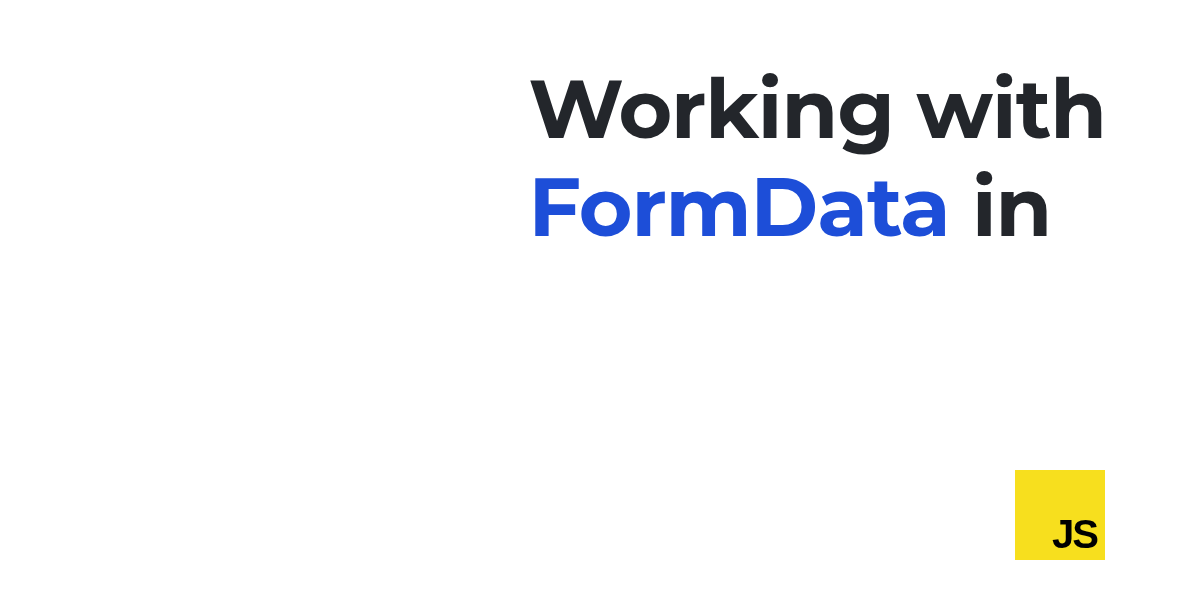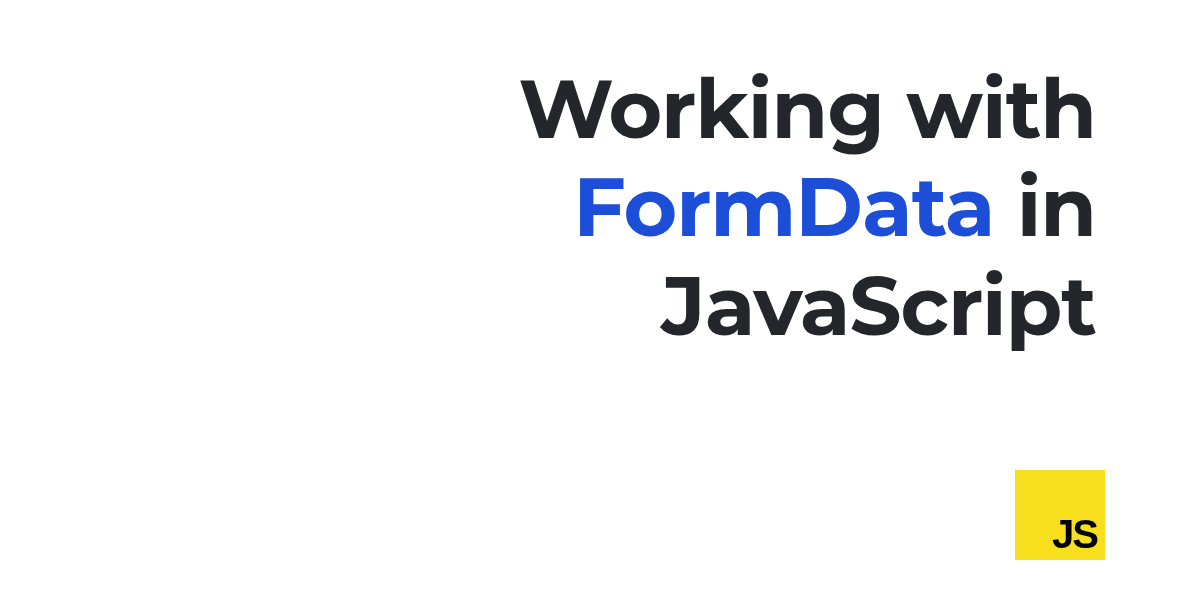--- a/index.html
+++ b/index.html
@@ -11,22 +11,21 @@
       width: 1200px;
       height: 600px;
       background: #ffffff;
       font-family: 'Montserrat', 'Segoe UI', -apple-system, BlinkMacSystemFont, sans-serif;
       position: relative;
       overflow: hidden;
     }
     .heading {
       position: absolute;
       top: 60px;
-      right: 104px;
-      text-align: right;
+      right: 94px;
       font-size: 82px;
       font-weight: 700;
       line-height: 1.2;
       color: #23262b;
       letter-spacing: -1px;
     }
     .heading .highlight {
       color: #1d4ed8;
     }
     .js-logo {
@@ -50,18 +49,17 @@
       letter-spacing: -2px;
       margin-left: 48px;
     }
   </style>
 </head>
 <body>
 
 <div class="heading">
   <span>Working with</span><br>
   <span class="highlight">FormData</span><span> in</span><br>
-  <span>JavaScript</span>
 </div>
 
 <div class="js-logo">
   <span class="js-logo-text">JS</span>
 </div>
 
 </body></html>

